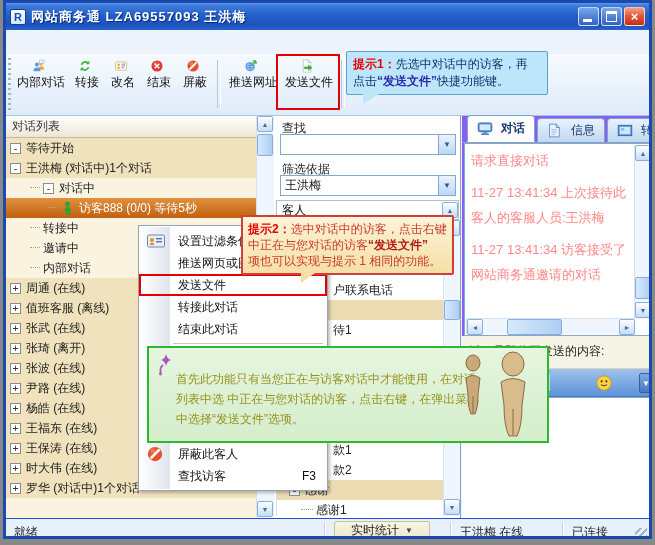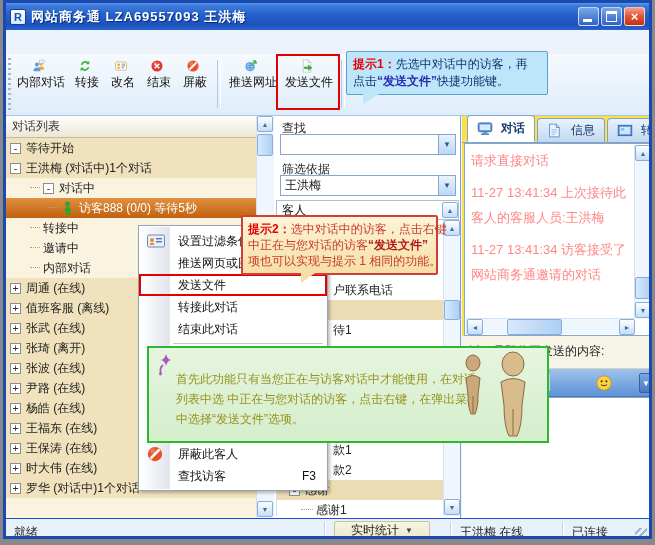--- a/index.html
+++ b/index.html
@@ -67,21 +67,21 @@
     font-size:12px;color:#111;display:flex;align-items:center;padding-left:5px;}
   .list-header .hdr-up{margin-left:auto;width:16px;height:16px;background:linear-gradient(#FDFEFF,#C6DDF6);
     border:1px solid #89AEDC;border-radius:2px;color:#3A6EA5;font-size:7px;display:flex;align-items:center;justify-content:center;}
   .mid-list{position:absolute;left:2px;top:104px;width:167px;height:296px;overflow:hidden;border-left:1px solid #D8E2EE;}
   .mrow{height:20px;display:flex;align-items:center;font-size:12px;color:#222;padding-left:56px;white-space:nowrap;}
   .mrow.hl{background:#EBDCB4;}
   .mrow.has-exp{padding-left:12px;}
   .mrow.child{padding-left:24px;}
   .mrow.child::before{content:"";width:12px;height:1px;border-top:1px dotted #B9A275;margin-right:3px;flex:none;}
   
-  .right-panel{position:absolute;left:456px;top:0;width:193px;height:402px;background:#fde047;}
+  .right-panel{position:absolute;left:456px;top:0;width:193px;height:402px;background:#8b5cf6;}
   .tabs{position:absolute;left:0;top:0;width:100%;height:27px;border-bottom:1px solid #7FA3CC;display:flex;align-items:flex-end;padding-left:5px;}
   .tab{height:24px;display:flex;align-items:center;gap:4px;font-size:12px;color:#16366E;padding:0 9px;
     border:1px solid #7FA3CC;border-bottom:none;border-radius:4px 4px 0 0;background:linear-gradient(#E8F2FC,#C2D8F0);white-space:nowrap;overflow:hidden;}
   .tab.active{background:#fff;height:27px;border-bottom:1px solid #fff;font-weight:bold;}
   .tab .islot{display:inline-flex;width:16px;height:15px;}
   .chat-box{position:absolute;left:2px;top:27px;width:189px;height:193px;background:#fff;border:1px solid #86A7CC;}
   .chat-text{position:absolute;left:6px;top:4px;right:22px;bottom:20px;overflow:hidden;}
   .chat-text p{margin:0 0 7px 0;font-size:13px;line-height:25px;color:#FF8888;word-break:break-all;}
   .send-label-row{position:absolute;left:0;top:220px;width:100%;height:33px;background:#F6F4E6;border-bottom:1px solid #D8D4C0;
     font-size:12px;color:#222;display:flex;align-items:flex-start;padding:7px 0 0 7px;}
@@ -111,21 +111,21 @@
   .cm-item.has-icon .islot{display:flex;position:absolute;left:6px;top:2px;width:20px;height:18px;margin:0;}
   .cm-item.hl{border:2px solid #E40000;margin:0 -1px;padding-left:37px;}
   .cm-short{margin-left:auto;padding-right:10px;color:#111;}
   .cm-sep{height:1px;background:#C8C8C8;margin:3px 3px 3px 33px;position:relative;z-index:1;}
   .cm-gap{flex:1;}
   .tip1{position:absolute;left:340px;top:48px;width:202px;background:#BEE6FA;border:1px solid #5FA0D0;border-radius:2px;
     padding:4px 6px;font-size:12px;line-height:17px;color:#10316E;z-index:41;white-space:nowrap;}
   .tip1 .tail{position:absolute;left:16px;bottom:-10px;width:0;height:0;border-right:16px solid transparent;border-top:10px solid #BEE6FA;}
   .tip-prefix{color:#E80000;font-weight:bold;font-style:normal;margin-top:28px;}
   .tip1 .em{color:#2828B0;font-weight:bold;}
-  .tip2{position:absolute;left:235px;top:325px;width:197px;background:linear-gradient(#FDF4D8,#F6DFA6);border:2px solid #D04038;
+  .tip2{position:absolute;left:235px;top:325px;width:213px;background:linear-gradient(#FDF4D8,#F6DFA6);border:2px solid #D04038;
     border-radius:2px;padding:4px 5px;font-size:12px;line-height:16px;color:#C83A28;z-index:35;white-space:nowrap;}
   .tip2 .em{color:#B01818;font-weight:bold;}
   .tip2 .tail{position:absolute;left:58px;bottom:-10px;width:0;height:0;border-right:14px solid transparent;border-top:10px solid #F6DFA6;}
   .greentip{position:absolute;left:141px;top:456px;width:402px;height:97px;background:linear-gradient(#E6F5DF,#D4EECB);
     border:2px solid #2EB82E;z-index:36;}
   .greentip .gt-icon{position:absolute;left:6px;top:4px;}
   .gt-text{position:absolute;left:27px;top:21px;font-size:12px;line-height:20px;color:#96911C;white-space:nowrap;}
   .figures{position:absolute;right:6px;top:3px;}
   .redbox-toolbar{position:absolute;left:270px;top:51px;width:64px;height:56px;border:2px solid #E40000;z-index:40;}
 </style>

